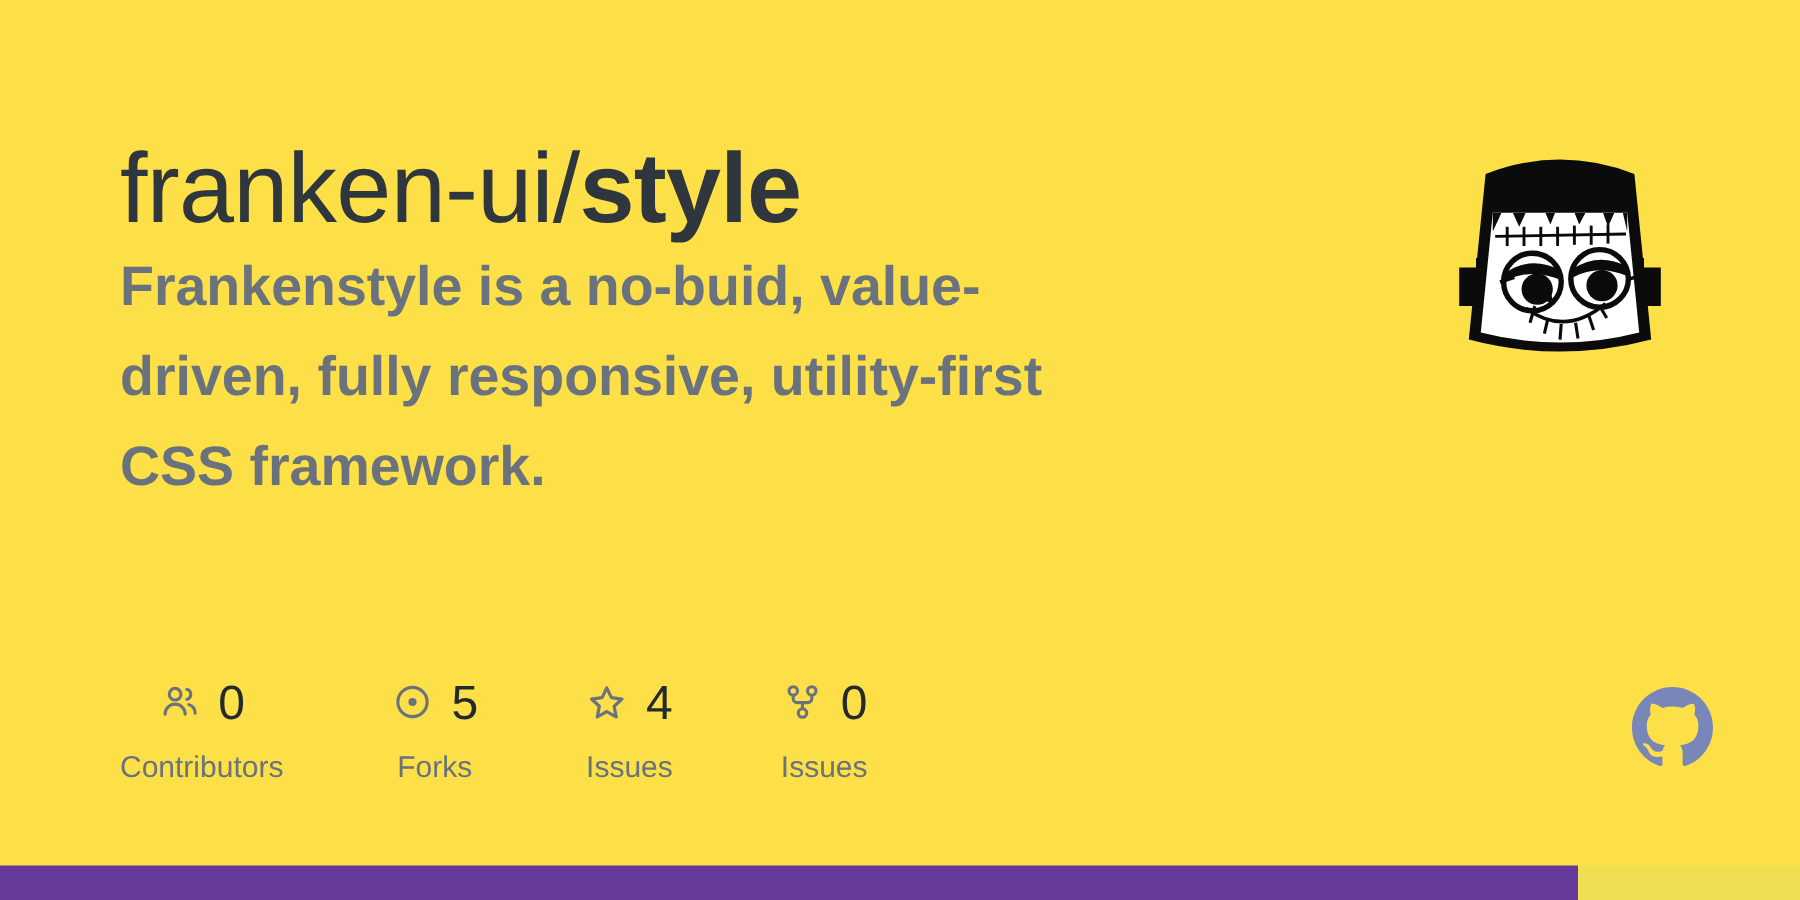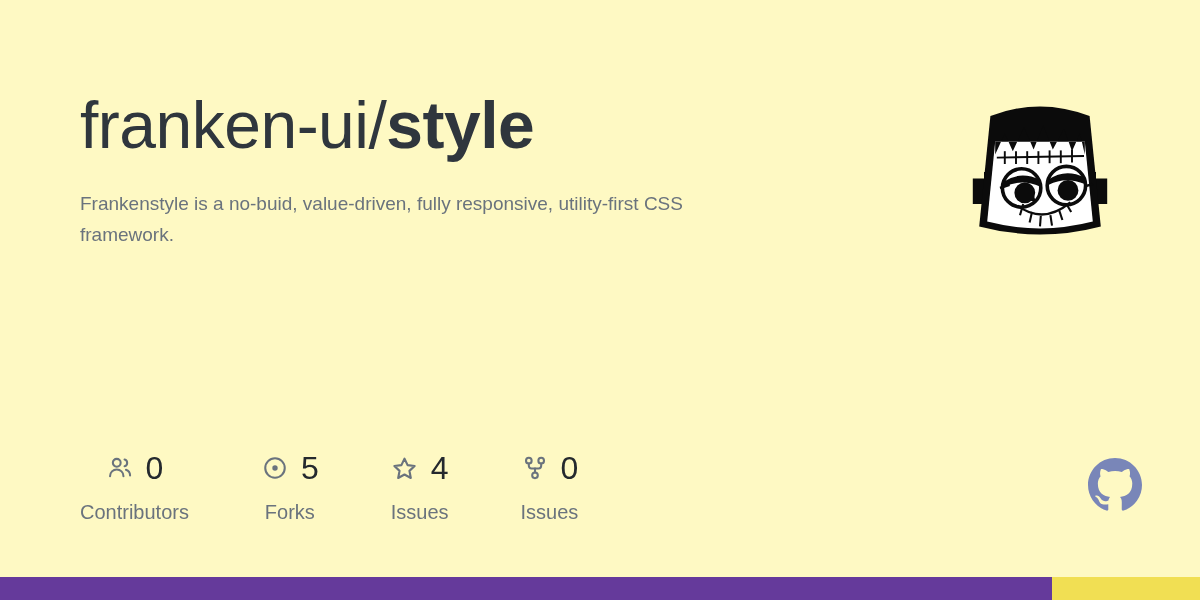--- a/index.html
+++ b/index.html
@@ -9,21 +9,21 @@
     height: 600px;
     background: #ffffff;
     font-family: "Liberation Sans", sans-serif;
     overflow: hidden;
   }
 
   .card {
     position: relative;
     width: 1200px;
     height: 600px;
-    background: #fef9c3;
+    background: #fde047;
   }
 
   
   .content {
     position: absolute;
     left: 80px;
     top: 88px;
     right: 80px;
     display: flex;
     align-items: flex-start;
@@ -41,25 +41,24 @@
     letter-spacing: -0.5px;
     color: #2f363d;
     font-weight: 400;
     white-space: nowrap;
   }
   .repo-title .owner { font-weight: 400; }
   .repo-title .slash { font-weight: 400; }
   .repo-title .name  { font-weight: 700; }
 
   .repo-desc {
-    margin-top: 28px;
-    font-size: 19px;
+    font-size: 37px;
     line-height: 1.62;
     color: #6a737d;
-    font-weight: 400;
+    font-weight: 700;
     max-width: 680px;
   }
 
   
   .avatar {
     width: 160px;
     height: 160px;
     flex: 0 0 auto;
     margin-top: 4px;
   }

